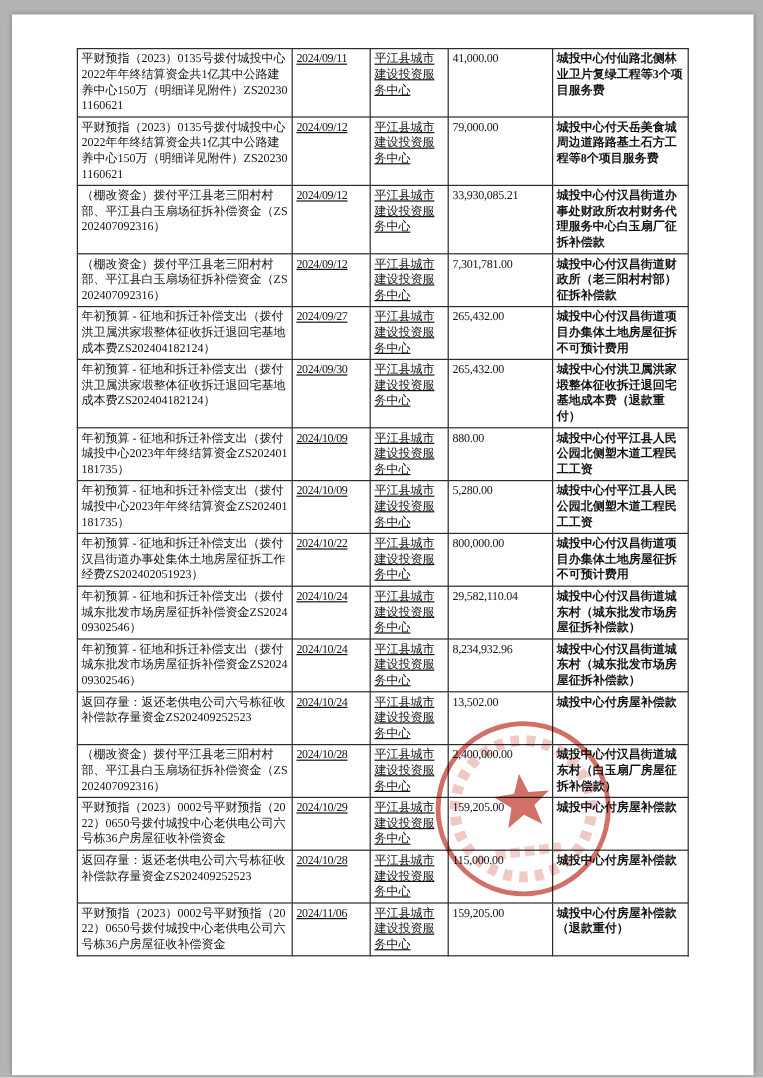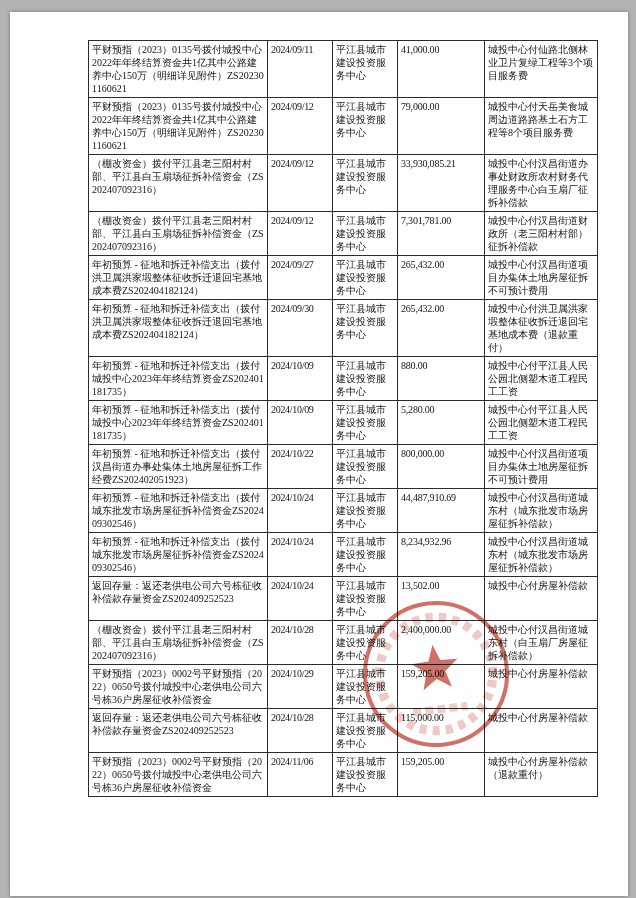--- a/index.html
+++ b/index.html
@@ -8,34 +8,34 @@
     background:#b4b4b4;
     font-family:"Liberation Serif","DejaVu Serif",serif;
   }
   .page{
     position:absolute;left:10px;top:12px;right:8px;bottom:2px;
     background:#ffffff;
     box-shadow:0 0 4px rgba(0,0,0,.35);
   }
   table.payment-table{
     position:absolute;left:54px;top:28px;
-    border-collapse:collapse;table-layout:fixed;margin-left:24px;
+    border-collapse:collapse;table-layout:fixed;
   }
   table.payment-table td{
     border:1px solid #2b2b2b;
     vertical-align:top;
     padding:2px 3px;
     font-size:10px;line-height:13px;color:#141414;
     word-break:break-all;
   }
   .col-item{width:172px;}
-  .col-date{width:58px;white-space:nowrap;letter-spacing:-0.3px;}
-  .col-payee{width:58px;}
+  .col-date{width:58px;white-space:nowrap;letter-spacing:-0.3px;text-decoration:underline;}
+  .col-payee{width:58px;text-decoration:underline;}
   .col-amount{width:80px;white-space:nowrap;letter-spacing:-0.2px;}
-  .col-purpose{width:106px;}
+  .col-purpose{width:106px;font-weight:bold;}
   .seal{
     position:absolute;left:350px;top:586px;width:152px;height:152px;
     opacity:.72;mix-blend-mode:multiply;
     transform:rotate(-7deg);
     pointer-events:none;
   }
   .seal svg{width:100%;height:100%;display:block;}
 </style>
 </head>
 <body>
@@ -112,21 +112,21 @@
             <td class="col-item">年初预算 - 征地和拆迁补偿支出（拨付汉昌街道办事处集体土地房屋征拆工作经费ZS202402051923）</td>
             <td class="col-date">2024/10/22</td>
             <td class="col-payee">平江县城市建设投资服务中心</td>
             <td class="col-amount">800,000.00</td>
             <td class="col-purpose">城投中心付汉昌街道项目办集体土地房屋征拆不可预计费用</td>
           </tr>
           <tr>
             <td class="col-item">年初预算 - 征地和拆迁补偿支出（拨付城东批发市场房屋征拆补偿资金ZS202409302546）</td>
             <td class="col-date">2024/10/24</td>
             <td class="col-payee">平江县城市建设投资服务中心</td>
-            <td class="col-amount">44,487,910.69</td>
+            <td class="col-amount">29,582,110.04</td>
             <td class="col-purpose">城投中心付汉昌街道城东村（城东批发市场房屋征拆补偿款）</td>
           </tr>
           <tr>
             <td class="col-item">年初预算 - 征地和拆迁补偿支出（拨付城东批发市场房屋征拆补偿资金ZS202409302546）</td>
             <td class="col-date">2024/10/24</td>
             <td class="col-payee">平江县城市建设投资服务中心</td>
             <td class="col-amount">8,234,932.96</td>
             <td class="col-purpose">城投中心付汉昌街道城东村（城东批发市场房屋征拆补偿款）</td>
           </tr>
           <tr>

